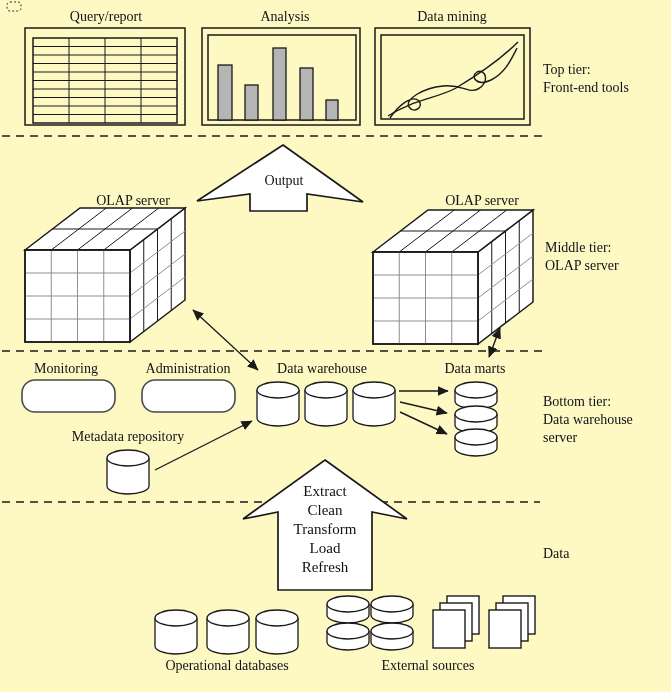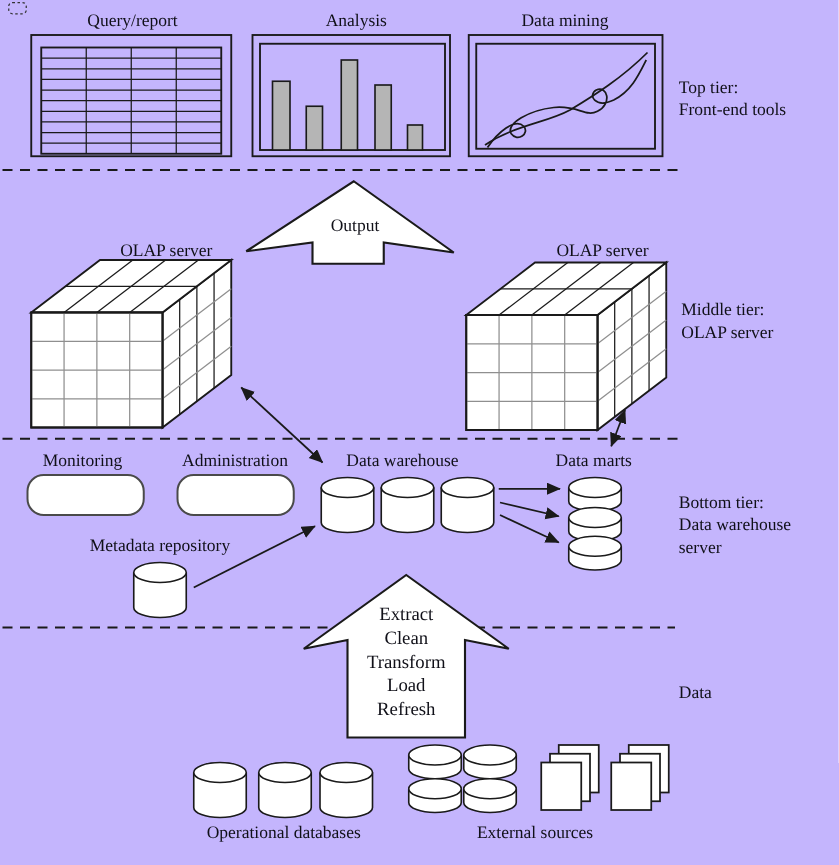--- a/index.html
+++ b/index.html
@@ -1,16 +1,16 @@
 <!DOCTYPE html>
 <html><head>
 <meta charset="utf-8">
 <style>
   html,body{margin:0;padding:0;background:#ffffff;}
-  .stage{position:relative;width:671px;height:692px;background:#c4b5fd;overflow:hidden;}
+  .stage{position:relative;width:671px;height:692px;background:#fef9c3;overflow:hidden;}
   svg{display:block;}
   text{font-family:"Liberation Serif","DejaVu Serif",serif;fill:#101018;}
   .lbl{font-size:14px;}
   .etl{font-size:15px;}
   .face{fill:#ffffff;stroke:#1a1a1a;stroke-width:1.5;}
   .gridln{stroke:#8f8f8f;stroke-width:1;}
   .thin{stroke:#1a1a1a;stroke-width:1;}
   .blk{stroke:#1a1a1a;fill:none;stroke-width:1.5;}
   .dash{stroke:#1a1a1a;stroke-width:1.6;stroke-dasharray:8 6;fill:none;}
   .cyl{fill:#ffffff;stroke:#1a1a1a;stroke-width:1.3;}

